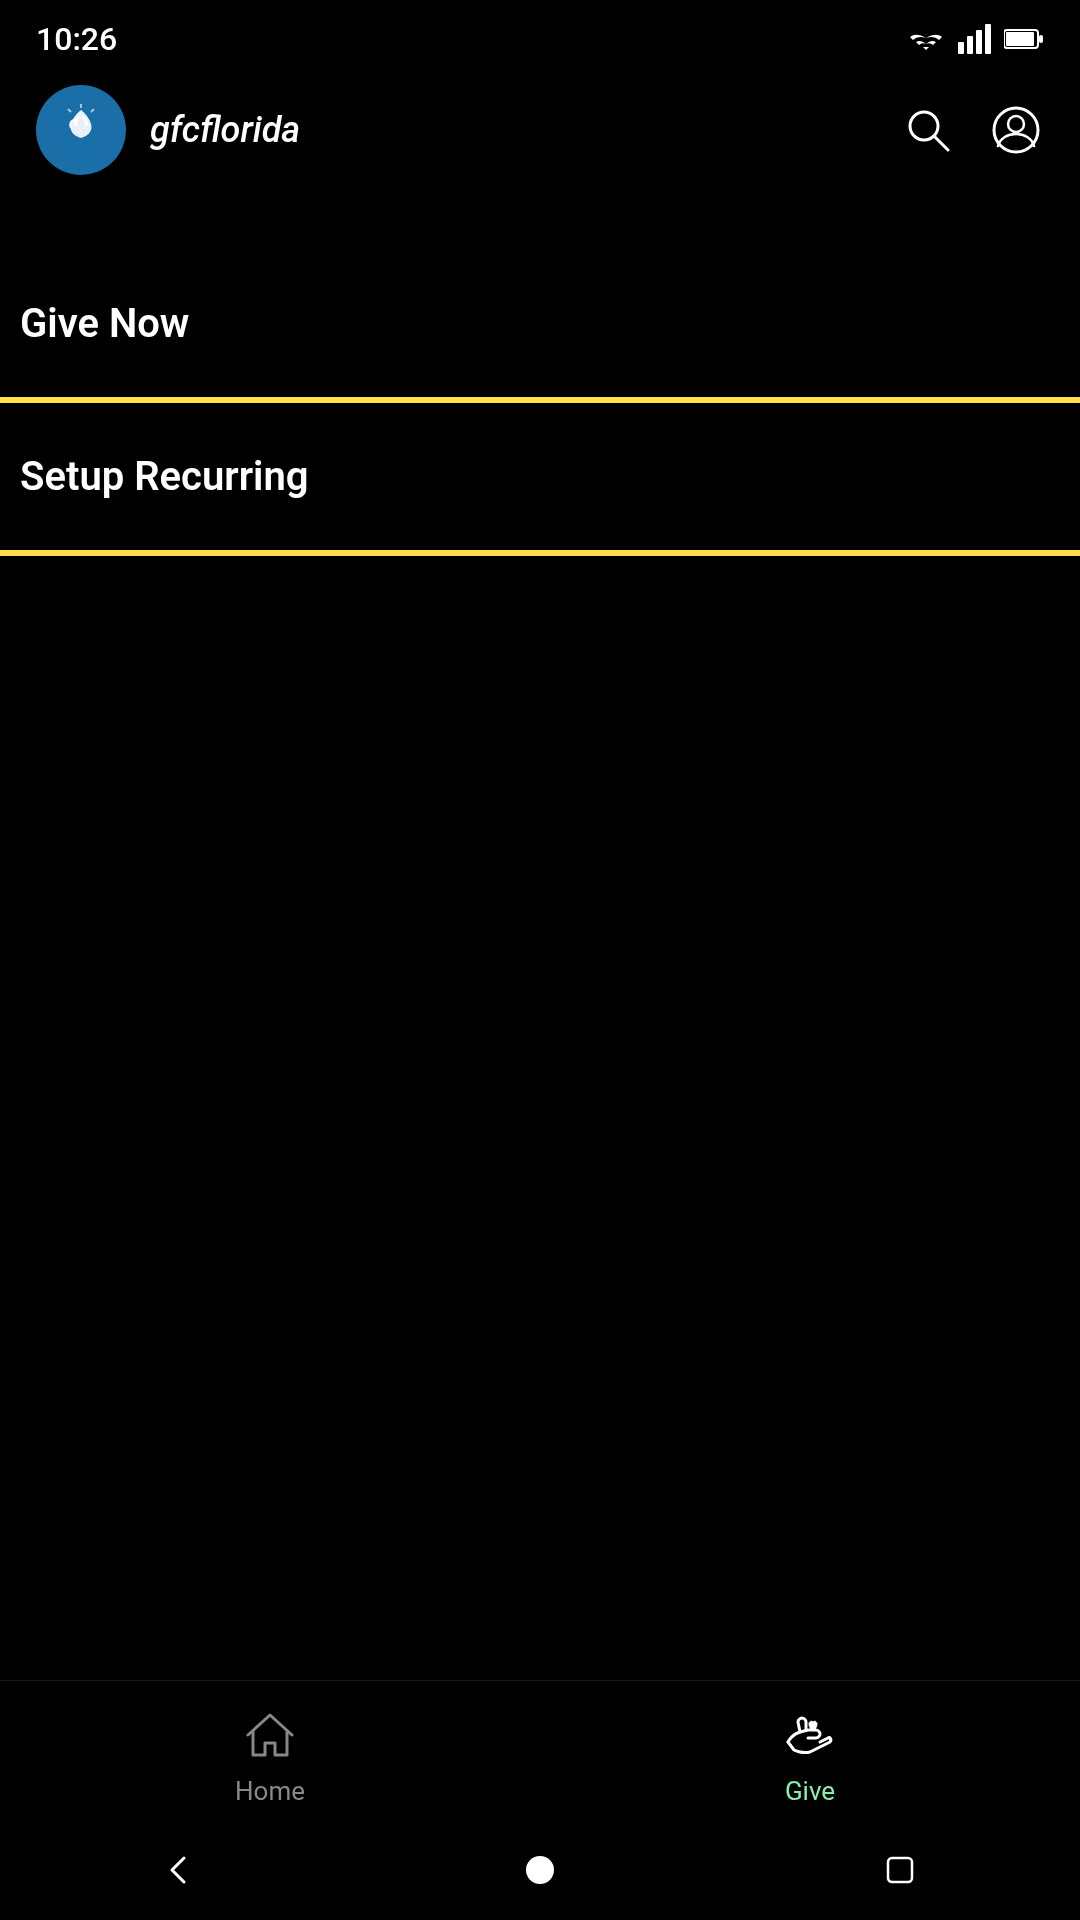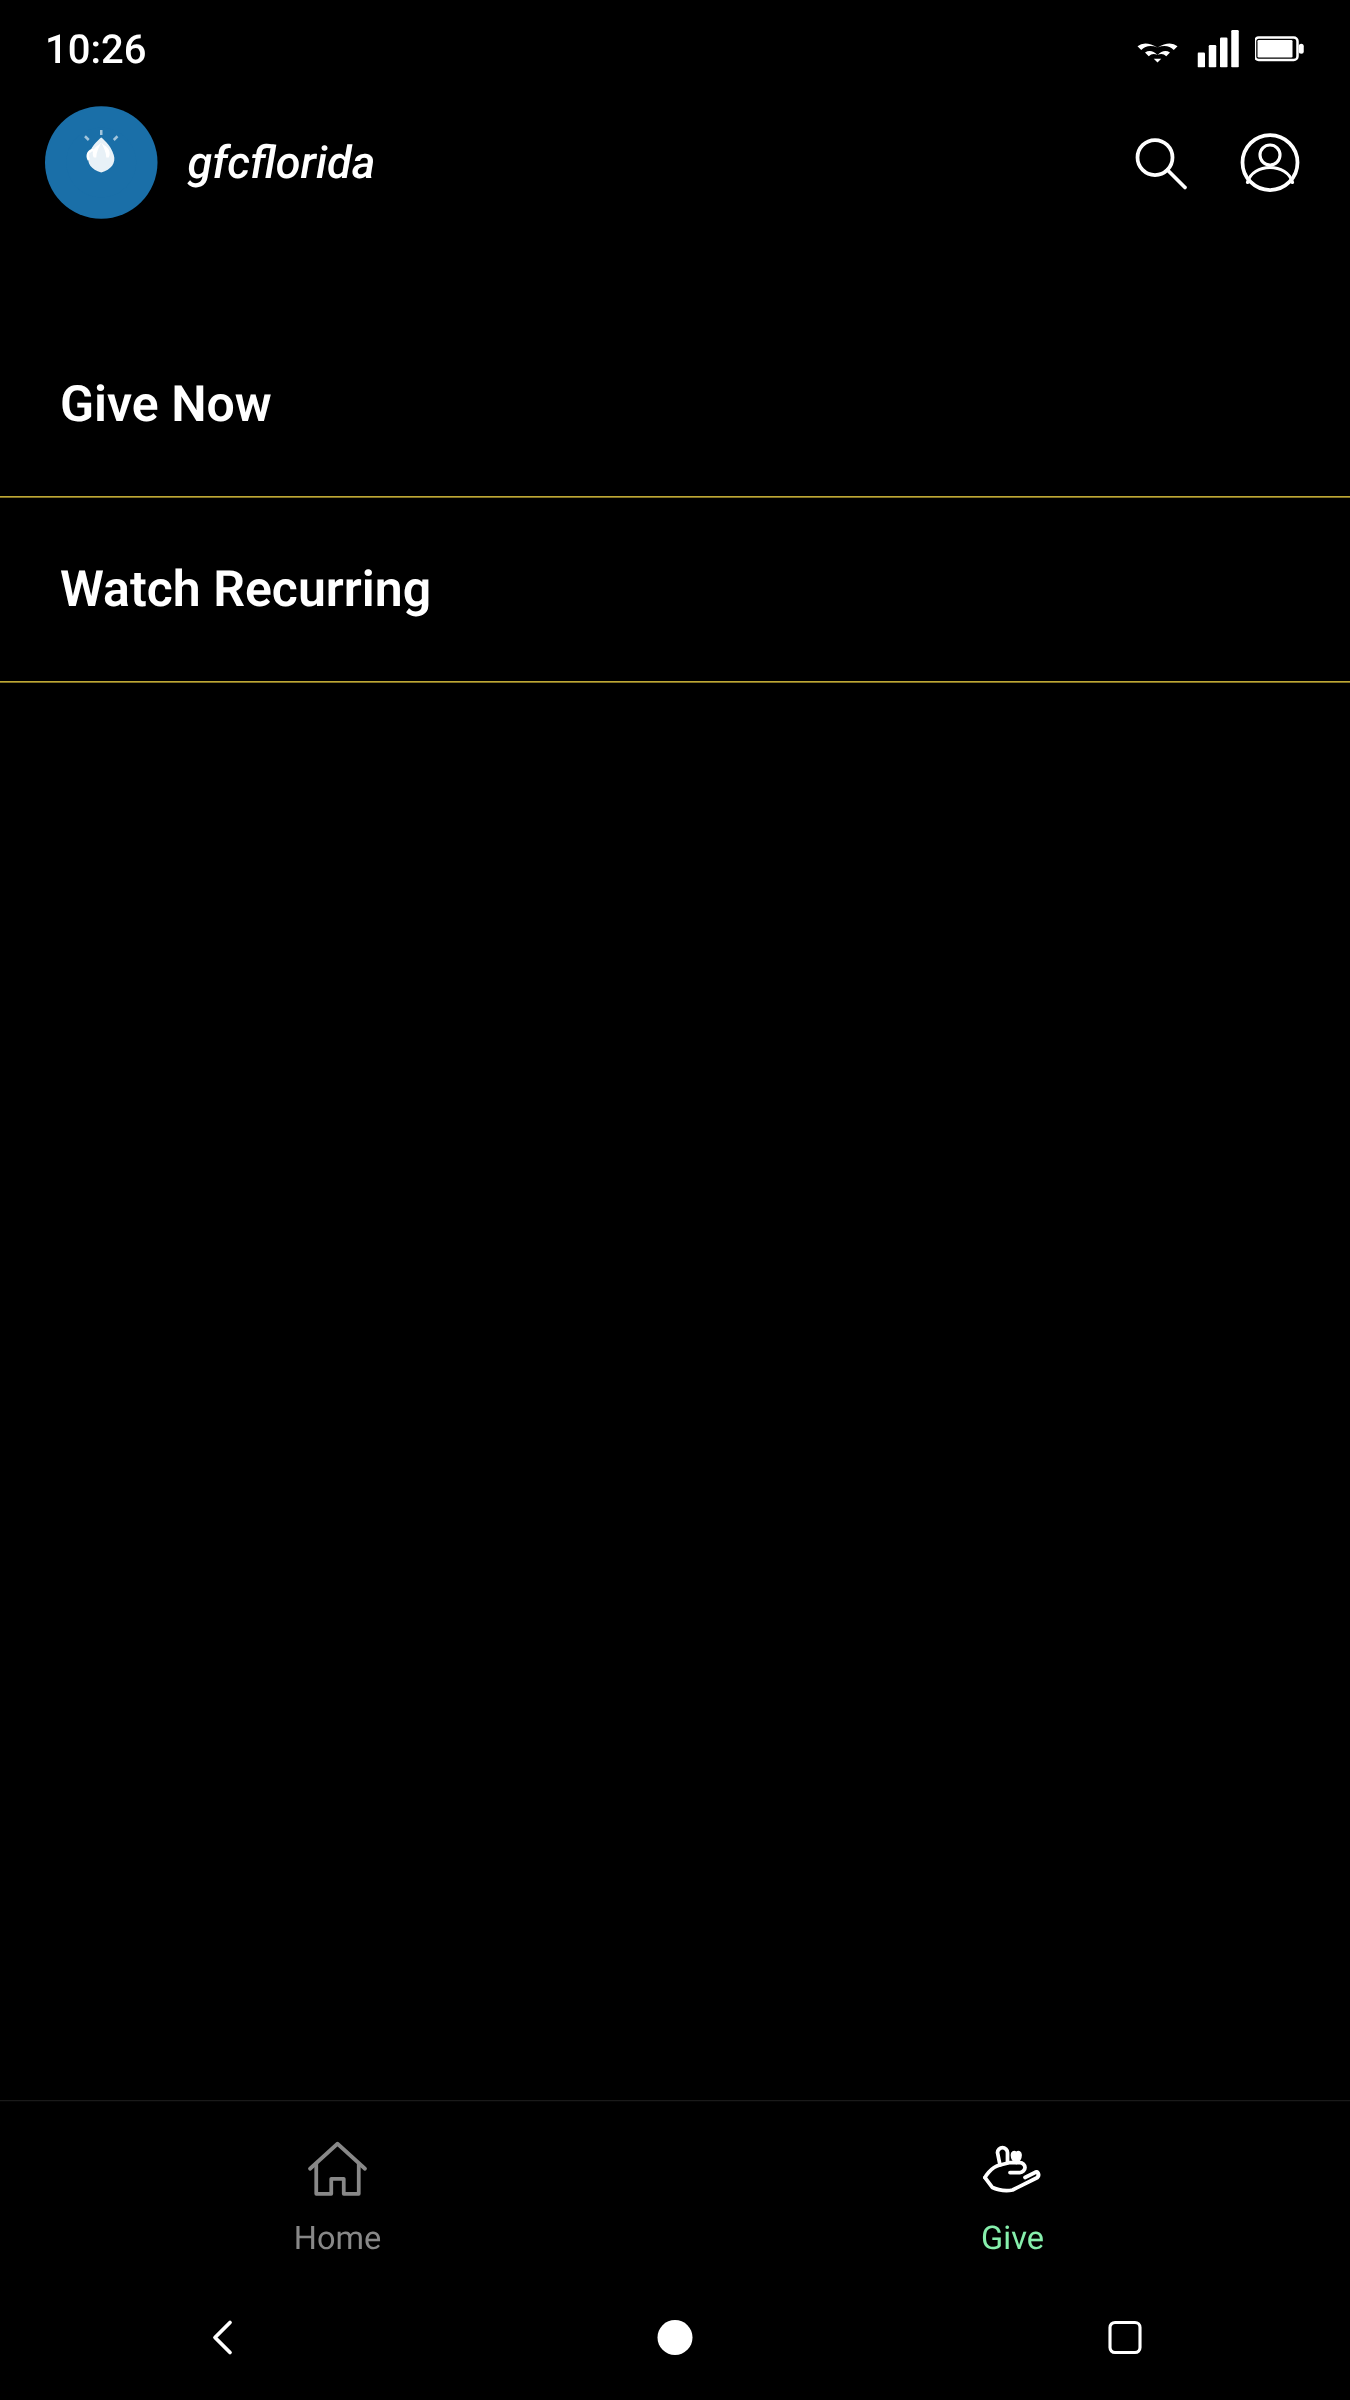--- a/index.html
+++ b/index.html
@@ -93,23 +93,23 @@
       justify-content: center;
       cursor: pointer;
     }
 
     
     .menu-container {
       margin-top: 60px;
     }
 
     .menu-item {
-      padding: 50px 48px;
+      padding: 50px 20px;
       cursor: pointer;
-      border-bottom: 1px solid #fde047;
+      border-bottom: 6px solid #fde047;
     }
 
     .menu-item-text {
       font-size: 40px;
       font-weight: 600;
       color: #ffffff;
     }
 
     
     .bottom-nav {
@@ -243,21 +243,21 @@
       </svg>
     </div>
   </div>
 </div>
 
 <div class="menu-container">
   <div class="menu-item">
     <span class="menu-item-text">Give Now</span>
   </div>
   <div class="menu-item">
-    <span class="menu-item-text">Watch Recurring</span>
+    <span class="menu-item-text">Setup Recurring</span>
   </div>
 </div>
 
 <div class="bottom-nav">
 
   <div class="nav-item">
     <div class="nav-icon">
       <svg width="54" height="54" viewBox="0 0 54 54" fill="none">
         <path d="M5 26 L27 6 L49 26" stroke="#888888" stroke-width="3" stroke-linecap="round" stroke-linejoin="round"></path>
         <path d="M10 22 L10 46 L22 46 L22 34 L32 34 L32 46 L44 46 L44 22" stroke="#888888" stroke-width="3" stroke-linecap="round" stroke-linejoin="round"></path>

